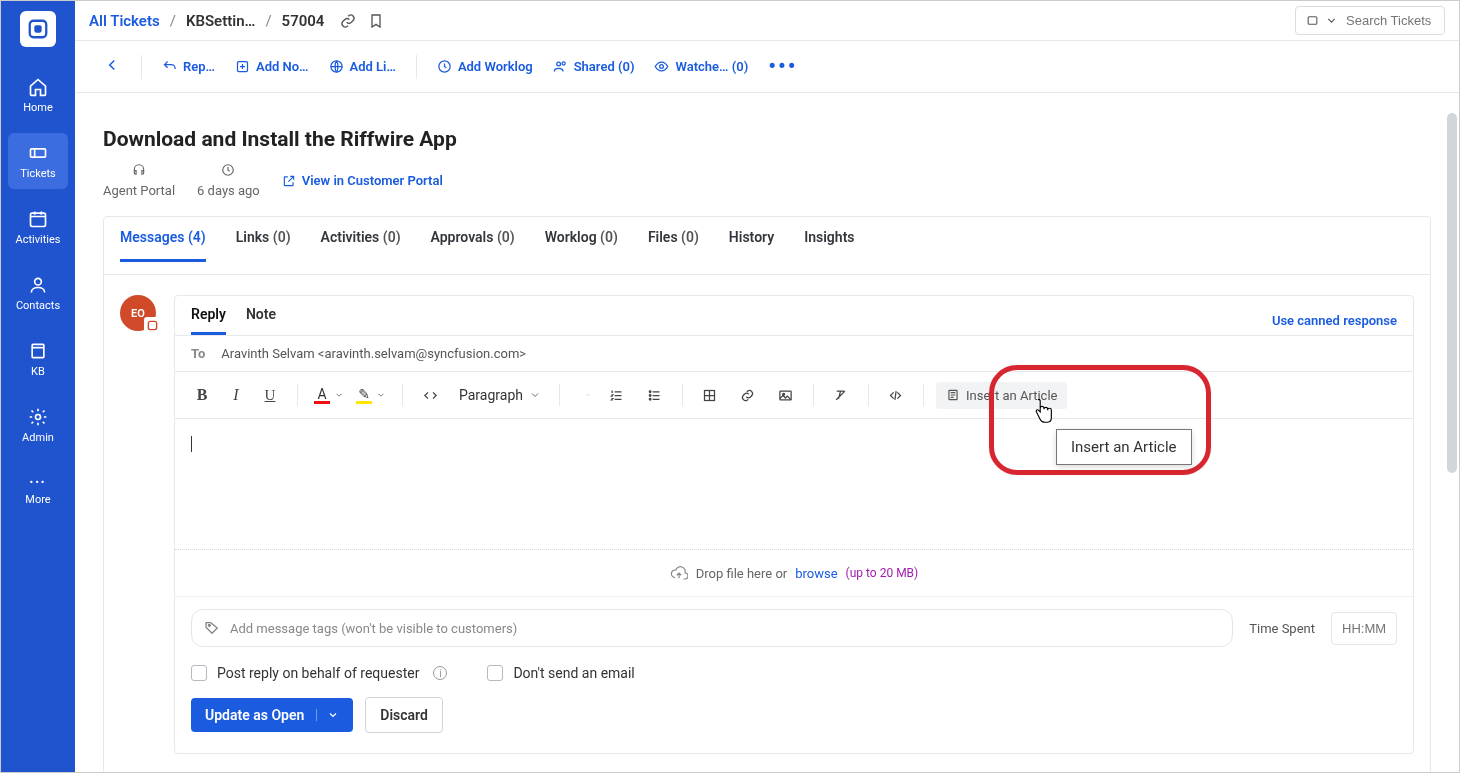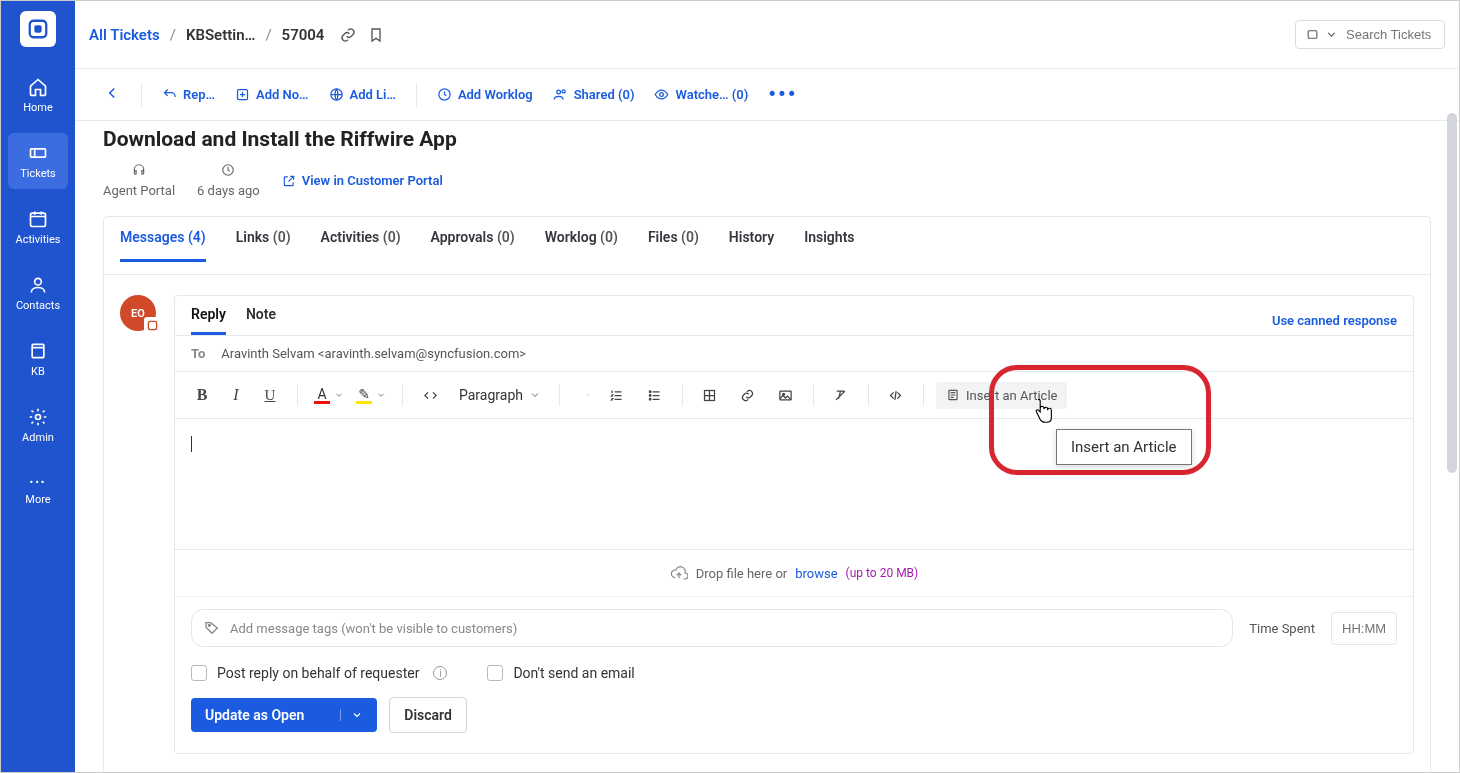--- a/index.html
+++ b/index.html
@@ -59,21 +59,21 @@
     .more-dots-dots { letter-spacing: 2px; }
     
     .main {
       position: absolute;
       left: 74px; top: 0;
       right: 0; bottom: 0;
       background: #fff;
       overflow: hidden;
     }
     .topbar {
-      height: 68px;
+      height: 40px;
       display: flex;
       align-items: center;
       padding: 0 14px;
       border-bottom: 1px solid #e6e8ec;
       justify-content: space-between;
     }
     .breadcrumb {
       display: flex;
       align-items: center;
       gap: 10px;
@@ -297,21 +297,20 @@
     .check { display:flex; align-items:center; gap:10px; cursor:pointer;}
     .check-box { width:16px; height:16px; border:1.5px solid #b5bac2; border-radius:3px; display:inline-block;}
     .info-circle { width:14px; height:14px; border:1.4px solid #999; border-radius:50%; display:inline-flex; align-items:center; justify-content:center; font-size:10px; color:#999; margin-left:4px;}
     .btn-row { padding: 0 16px 20px 16px; display:flex; gap:12px; align-items:center;}
     .btn-primary {
       background:#1a5be0; color:#fff;
       border-radius:4px; padding: 9px 14px;
       font-weight:600; font-size:14px;
       display:flex; align-items:center;
       cursor:pointer;
-      gap:24px;
     }
     .btn-primary .split { border-left:1px solid rgba(255,255,255,.4); margin-left:12px; padding-left:10px; display:flex; align-items:center;}
     .btn-secondary {
       border:1px solid #cfd3da; border-radius:4px;
       padding:9px 14px; font-size:14px; font-weight:600;
       cursor:pointer; color:#333;
     }
     
     .annotation {
       position: absolute;

